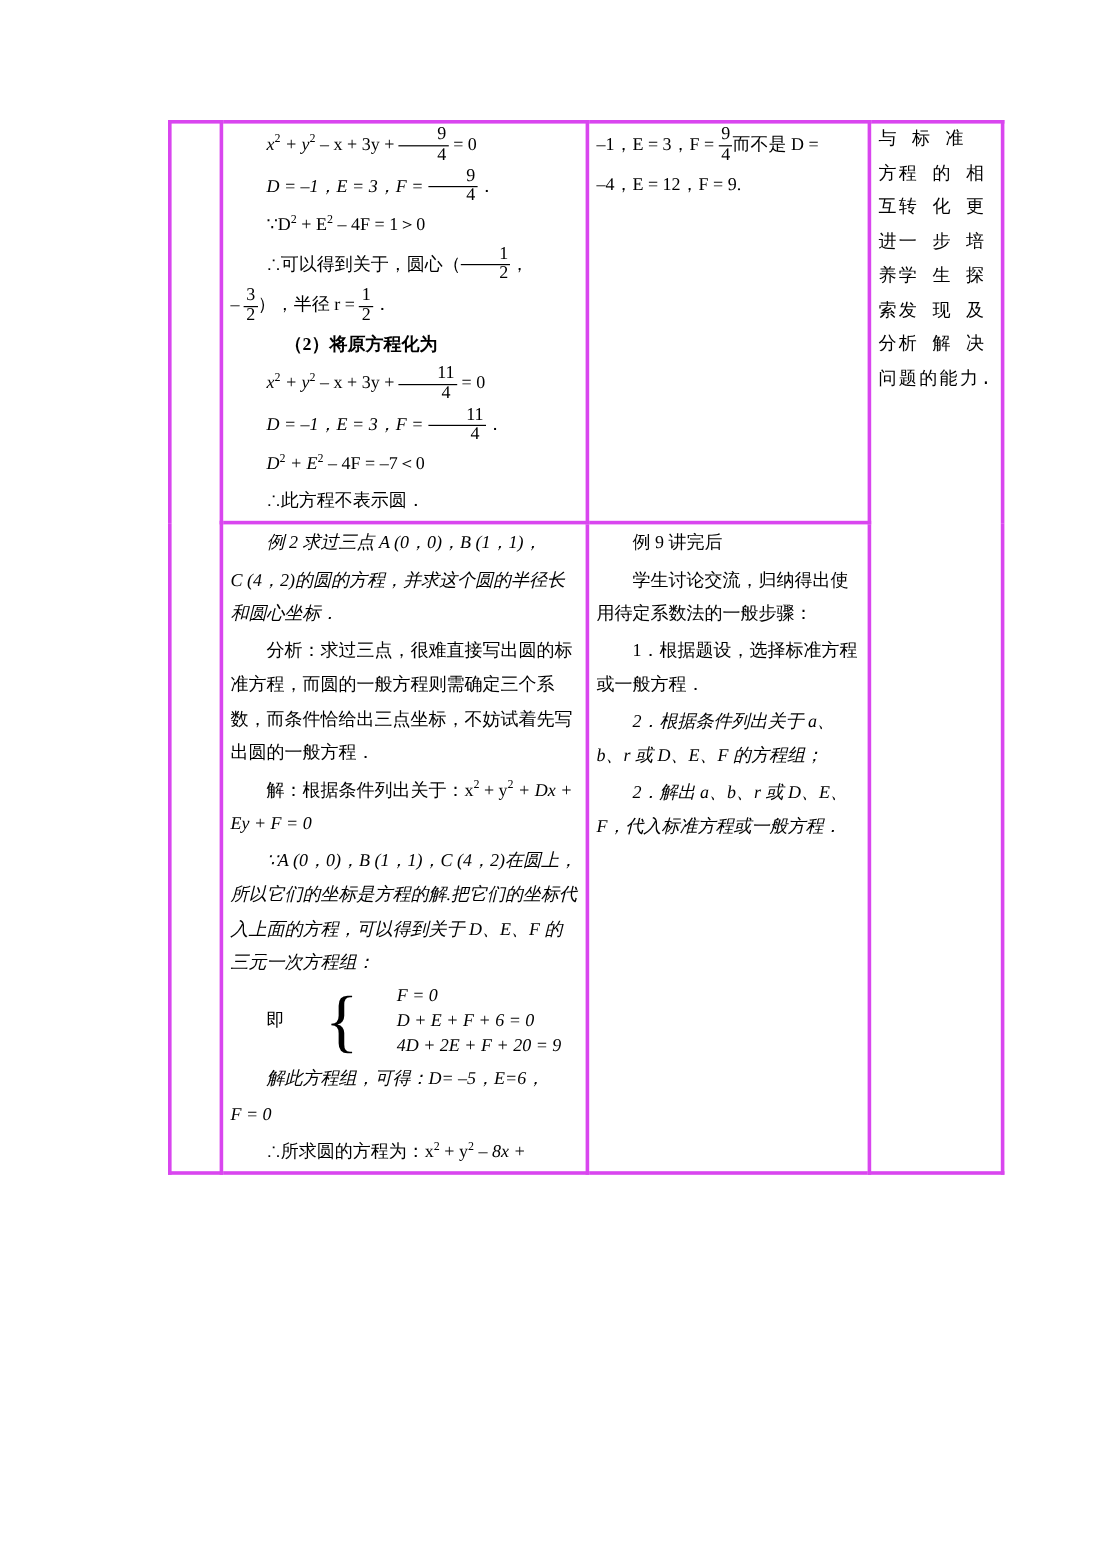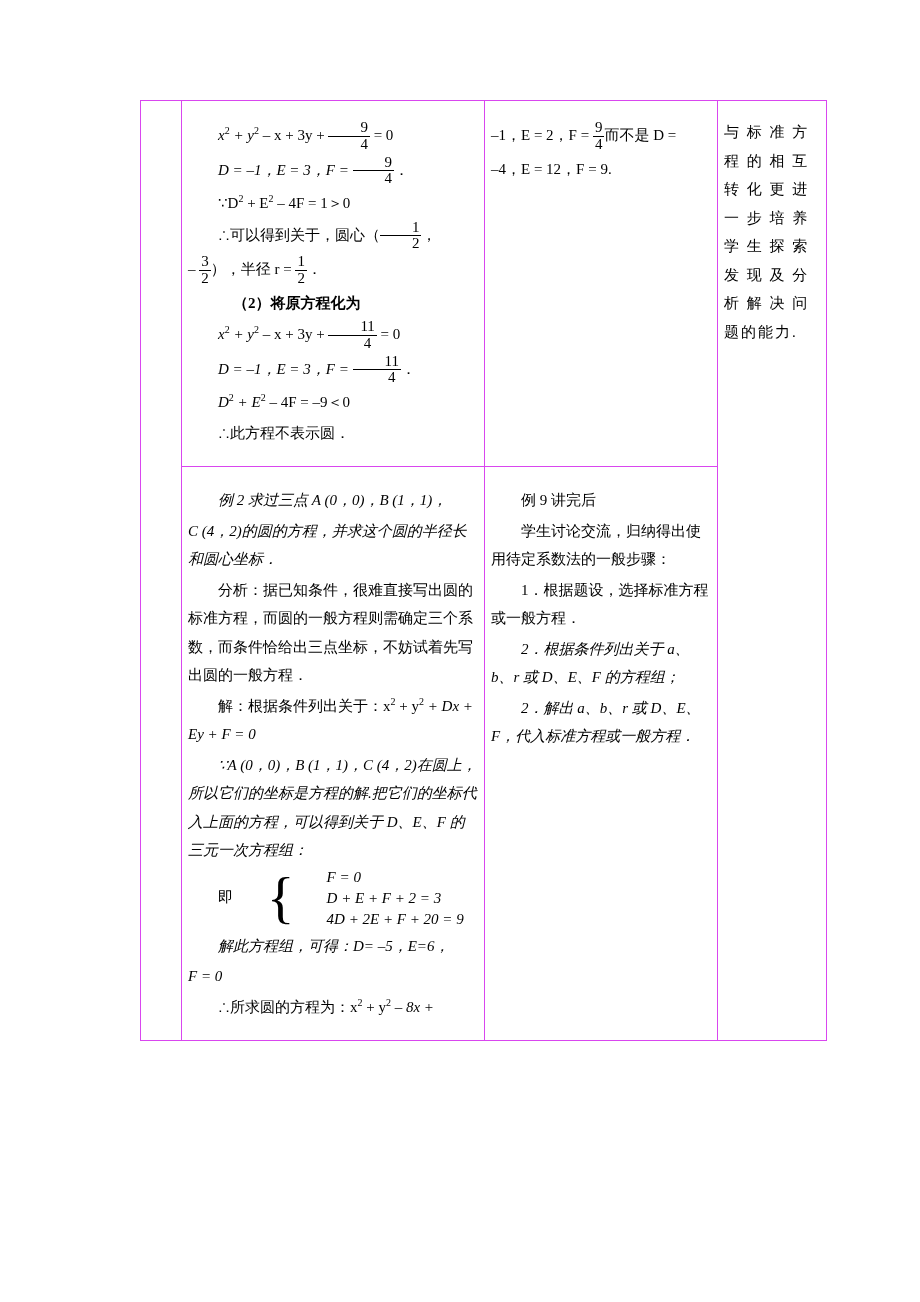--- a/index.html
+++ b/index.html
@@ -15,28 +15,28 @@
     width: 920px;
     padding: 100px 120px 60px 140px;
     box-sizing: border-box;
   }
   table.outer {
     border-collapse: collapse;
     width: 100%;
     table-layout: fixed;
   }
   table.outer td {
-    border: 1px solid #d946ef;
+    border: 3px solid #d946ef;
     vertical-align: top;
-    padding: 17px 6px;
+    padding: 0 6px;
   }
   td.col0 { width: 28px; }
   td.col1 { width: 290px; }
   td.col2 { width: 220px; }
-  td.col3 { width: 96px; letter-spacing: 2px; }
+  td.col3 { width: 96px; letter-spacing: 2px; font-family: Liberation Mono, monospace; }
   .indent1 { text-indent: 2em; }
   .indent2 { text-indent: 3em; font-weight: bold; }
   .ital { font-style: italic; font-family: "Times New Roman", serif; }
   .frac {
     display: inline-block;
     vertical-align: middle;
     text-align: center;
     font-family: "Times New Roman", serif;
     line-height: 1.05;
     font-size: 15px;
@@ -91,53 +91,53 @@
         <span>– </span><span class="frac"><span class="num">3</span><span class="den">2</span></span><span>），半径 r = </span><span class="frac"><span class="num">1</span><span class="den">2</span></span><span>．</span>
       </div>
       <div class="row-line indent2">（2）将原方程化为</div>
       <div class="row-line indent1 eq">
         <span class="ital">x</span><sup>2</sup><span class="ital"> + y</span><sup>2</sup><span> – x + 3y + </span><span class="frac"><span class="num">11</span><span class="den">4</span></span><span> = 0</span>
       </div>
       <div class="row-line indent1 eq">
         <span class="ital">D = –1，E = 3，F = </span><span class="frac"><span class="num">11</span><span class="den">4</span></span><span>．</span>
       </div>
       <div class="row-line indent1 eq">
-        <span class="ital">D</span><sup>2</sup><span class="ital"> + E</span><sup>2</sup><span> – 4F = –9＜0</span>
+        <span class="ital">D</span><sup>2</sup><span class="ital"> + E</span><sup>2</sup><span> – 4F = –7＜0</span>
       </div>
       <div class="row-line indent1">∴此方程不表示圆．</div>
     </td>
 
     <td class="col2">
       <div class="row-line eq">
-        <span>–1，E = 2，F = </span><span class="frac"><span class="num">9</span><span class="den">4</span></span><span>而不是 D =</span>
+        <span>–1，E = 3，F = </span><span class="frac"><span class="num">9</span><span class="den">4</span></span><span>而不是 D =</span>
       </div>
       <div class="row-line eq">–4，E = 12，F = 9.</div>
     </td>
 
     <td class="col3" rowspan="2">
       <div>与 标 准 方程 的 相 互转 化 更 进一 步 培 养学 生 探 索发 现 及 分析 解 决 问题的能力.</div>
     </td>
   </tr>
 
   <tr>
     <td class="col1">
       <div class="row-line indent1"><span class="ital">例 2  求过三点 A (0，0)，B (1，1)，</span></div>
       <div class="row-line"><span class="ital">C (4，2)的圆的方程，并求这个圆的半径长和圆心坐标．</span></div>
-      <div class="row-line indent1">分析：据已知条件，很难直接写出圆的标准方程，而圆的一般方程则需确定三个系数，而条件恰给出三点坐标，不妨试着先写出圆的一般方程．</div>
+      <div class="row-line indent1">分析：求过三点，很难直接写出圆的标准方程，而圆的一般方程则需确定三个系数，而条件恰给出三点坐标，不妨试着先写出圆的一般方程．</div>
       <div class="row-line indent1 eq">
         <span>解：根据条件列出关于：x</span><sup>2</sup><span> + y</span><sup>2</sup><span class="ital"> + Dx + Ey + F = 0</span>
       </div>
       <div class="row-line indent1"><span class="ital">∵A (0，0)，B (1，1)，C (4，2)在圆上，所以它们的坐标是方程的解.把它们的坐标代入上面的方程，可以得到关于 D、E、F 的三元一次方程组：</span></div>
       <div class="row-line indent1">
         <span>即</span>
         <span class="brace-wrap">
           <span class="brace">{</span>
           <span class="lines eq ital">
             <span>F = 0</span>
-            <span>D + E + F + 2 = 3</span>
+            <span>D + E + F + 6 = 0</span>
             <span>4D + 2E + F + 20 = 9</span>
           </span>
         </span>
       </div>
       <div class="row-line indent1"><span class="ital">解此方程组，可得：D= –5，E=6，</span></div>
       <div class="row-line eq ital">F = 0</div>
       <div class="row-line indent1 eq">
         <span>∴所求圆的方程为：x</span><sup>2</sup><span> + y</span><sup>2</sup><span class="ital"> – 8x +</span>
       </div>
     </td>

